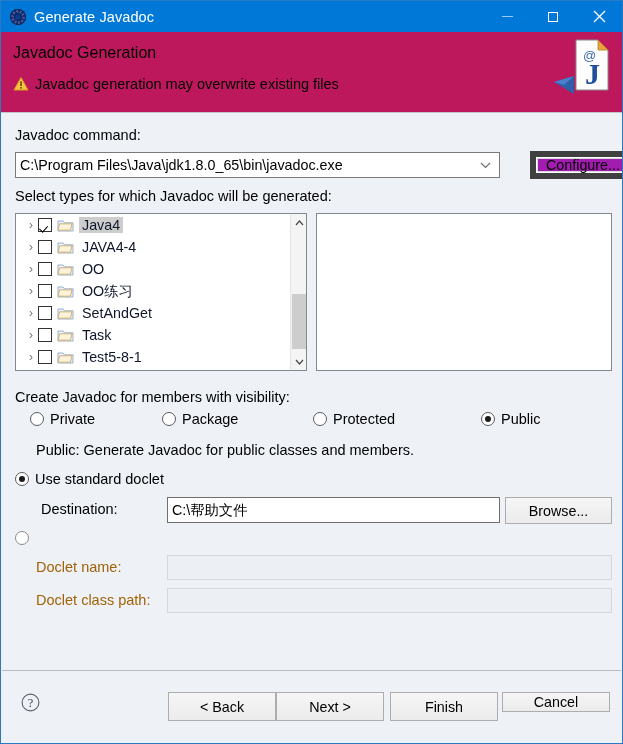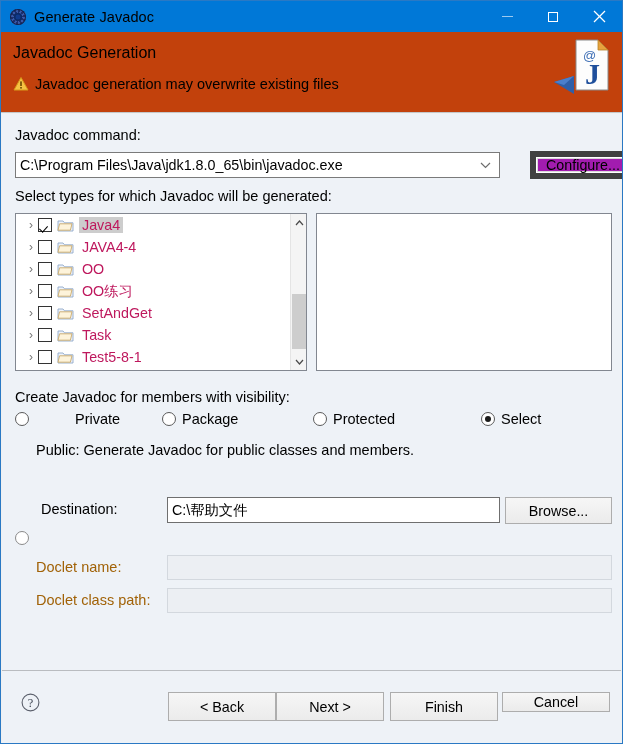--- a/index.html
+++ b/index.html
@@ -49,21 +49,21 @@
   }
   .gear-inner {
     position: absolute;
     left: 4px; top: 4px;
     width: 8px; height: 8px;
     border-radius: 50%;
     background: #103a8c;
     box-shadow: inset 0 0 0 1.5px #0b2a66;
   }
   .title-text {
-    color: #000000;
+    color: #ffffff;
     font-size: 14.5px;
     letter-spacing: 0.1px;
     white-space: nowrap;
   }
   .win-btns {
     position: absolute;
     right: 0; top: 0;
     height: 31px;
     display: flex;
   }
@@ -84,21 +84,21 @@
     border: 1px solid #ffffff;
     box-sizing: border-box;
   }
 
   
   .header {
     position: absolute;
     left: 0; top: 31px;
     width: 621px;
     height: 81px;
-    background: #c2410c;
+    background: #be185d;
     border-bottom: 1px solid #c3c7cb;
     box-sizing: border-box;
   }
   .header-title {
     position: absolute;
     left: 12px; top: 12px;
     font-size: 16px;
     color: #000000;
     font-weight: normal;
   }
@@ -232,21 +232,21 @@
     border-bottom: 1.6px solid #000;
     transform: rotate(42deg);
   }
   .folder {
     width: 17px; height: 14px;
     flex: none;
     margin-right: 5px;
   }
   .trow-label {
     font-size: 14.3px;
-    color: #be185d;
+    color: #0f172a;
     white-space: nowrap;
     padding: 0 3px;
   }
   .trow.selected .trow-label {
     background: #cdcdcd;
   }
 
   
   .vsb {
     position: absolute;
@@ -505,40 +505,44 @@
             </svg>
         </div>
       </div>
     </div>
 
     <div class="rightlist"></div>
 
     <div class="lbl" style="left:13px; top:275px;">Create Javadoc for members with visibility:</div>
 
     <div class="radio-row">
-      <div class="radio-item" style="left:13px;gap:40px;">
+      <div class="radio-item" style="left:28px;">
         <span class="radio"></span>
         <span class="radio-label">Private</span>
       </div>
       <div class="radio-item" style="left:160px;">
         <span class="radio"></span>
         <span class="radio-label">Package</span>
       </div>
       <div class="radio-item" style="left:311px;">
         <span class="radio"></span>
         <span class="radio-label">Protected</span>
       </div>
       <div class="radio-item" style="left:479px;">
         <span class="radio on"></span>
-        <span class="radio-label">Select</span>
+        <span class="radio-label">Public</span>
       </div>
     </div>
 
     <div class="lbl" style="left:34px; top:328px;">Public: Generate Javadoc for public classes and members.</div>
 
+    <div class="radio-item" style="left:13px; top:357px;">
+      <span class="radio on"></span>
+      <span class="radio-label">Use standard doclet</span>
+    </div>
 
     <div class="lbl" style="left:39px; top:387px;">Destination:</div>
     <div class="input" style="left:165px; top:383px; width:333px; height:26px;">
       <span>C:\帮助文件</span>
     </div>
     <div class="btn" style="left:503px; top:383px; width:107px; height:27px;">Browse...</div>
 
     <div class="radio-item" style="left:13px; top:417px;">
       <span class="radio off-dim"></span>
     </div>

